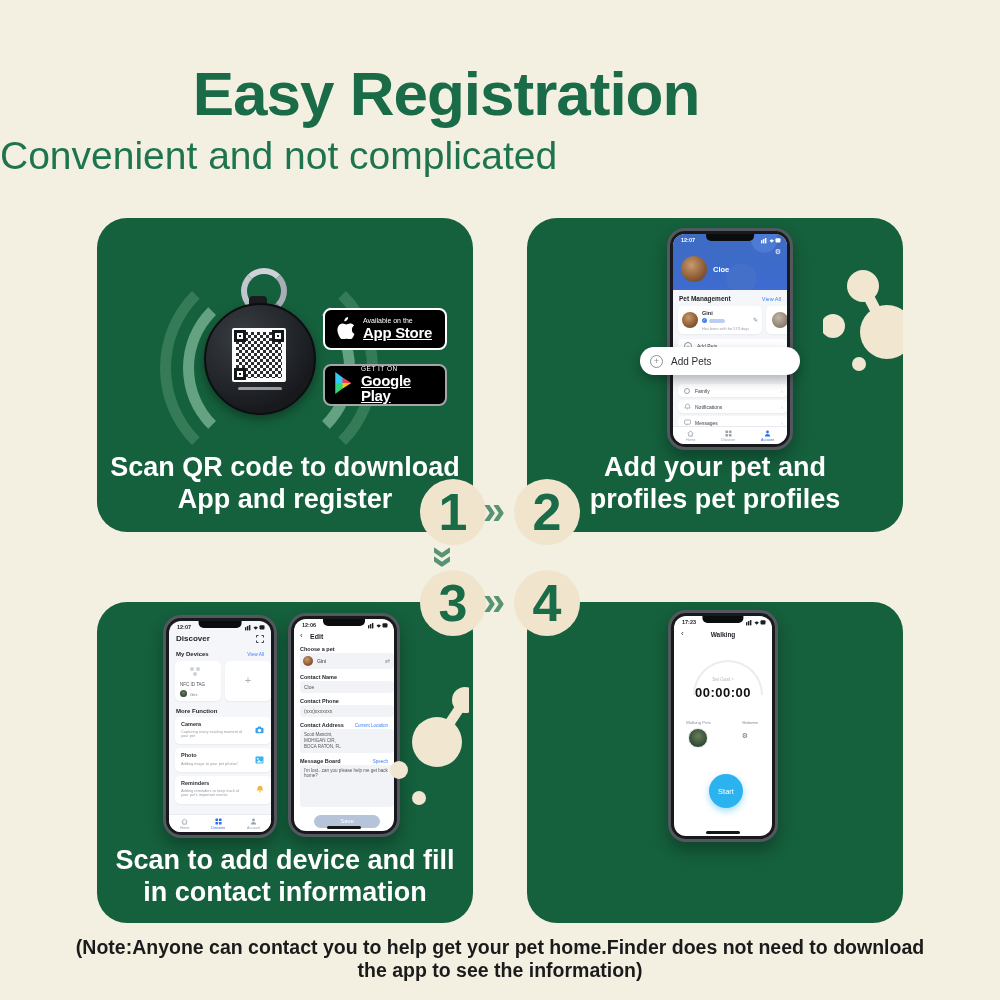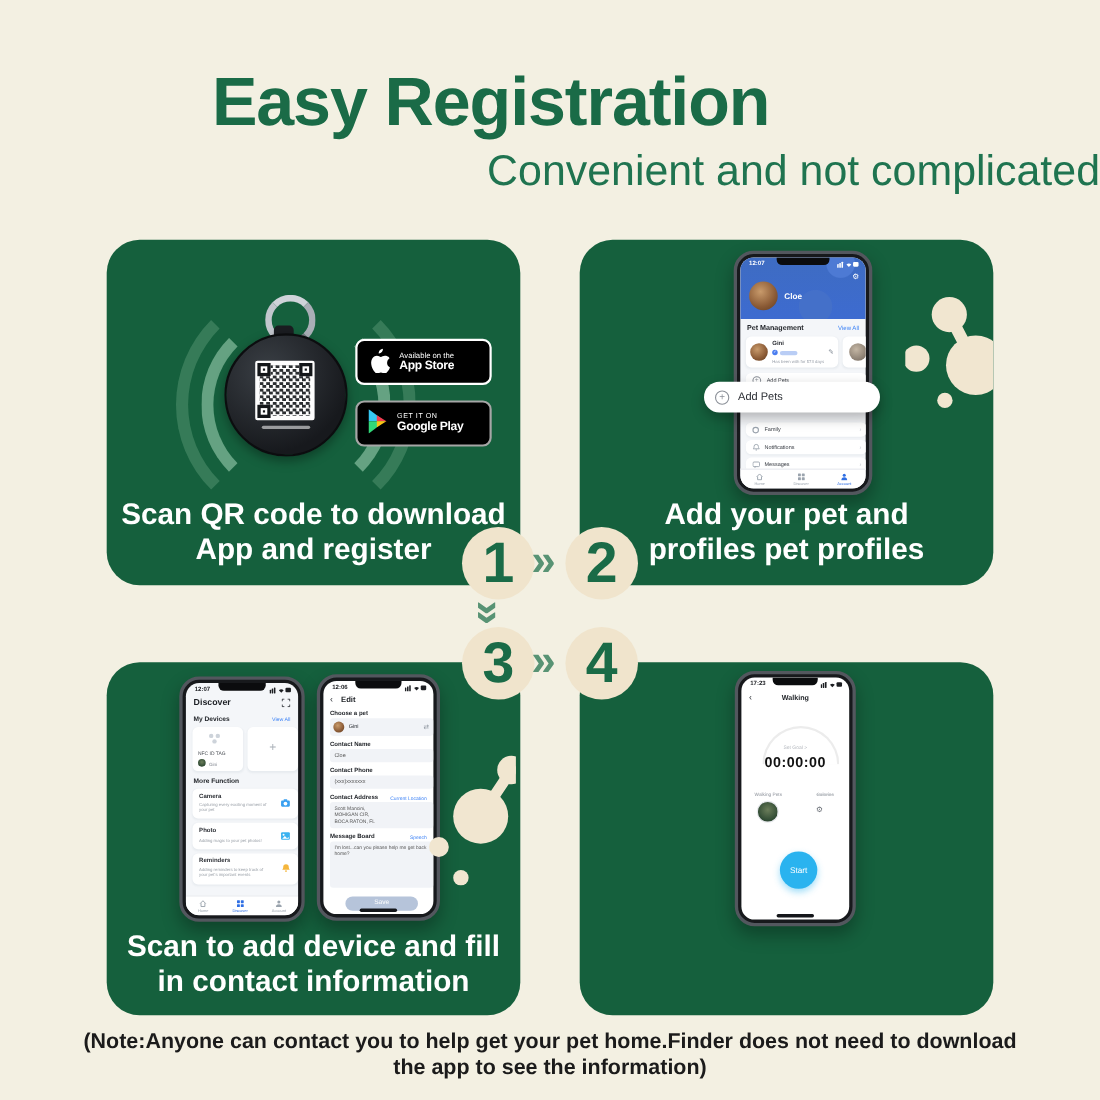--- a/index.html
+++ b/index.html
@@ -2,21 +2,21 @@
 <html><head>
 <meta charset="utf-8">
 <style>
   html,body{margin:0;padding:0;}
   body{width:1000px;height:1000px;overflow:hidden;background:#f3f0e2;
        font-family:"Liberation Sans", sans-serif;position:relative;}
 
   
   .page-title{position:absolute;top:58px;left:0;width:892px;text-align:center;
     font-size:62px;font-weight:bold;letter-spacing:-1px;color:#1a6b47;}
-  .page-subtitle{position:absolute;top:134px;left:0;width:1000px;text-align:right;
+  .page-subtitle{position:absolute;top:134px;left:0;width:1000px;text-align:left;
     font-size:39px;color:#1f7450;letter-spacing:0;}
 
   
   .card{position:absolute;background:#15603d;border-radius:30px;overflow:hidden;}
   #card1{left:97px;top:218px;width:376px;height:314px;}
   #card2{left:527px;top:218px;width:376px;height:314px;}
   #card3{left:97px;top:602px;width:376px;height:321px;}
   #card4{left:527px;top:602px;width:376px;height:321px;}
 
   .caption{position:absolute;left:0;right:0;bottom:16px;text-align:center;color:#fff;
@@ -53,21 +53,21 @@
     background:rgba(255,255,255,.55);border-radius:2px;}
 
   
   .badge{position:absolute;left:226px;width:124px;height:42px;background:#000;border-radius:8px;
     display:flex;align-items:center;padding:0 9px;box-sizing:border-box;gap:8px;color:#fff;}
   .badge.as{top:90px;border:2px solid #fff;}
   .badge.gp{top:146px;border:2px solid #a6a6a6;}
   .badge-text{display:flex;flex-direction:column;line-height:1.05;}
   .badge-small{font-size:7px;}
   .badge-small.gp-s{font-size:6.5px;letter-spacing:.5px;}
-  .badge-big{font-size:11px;font-weight:bold;letter-spacing:-.3px;}
+  .badge-big{font-size:15px;font-weight:bold;letter-spacing:-.3px;text-decoration:underline;}
 
   
   .phone{position:absolute;background:#17191c;border:3px solid #53575e;border-radius:18px;
     box-shadow:0 8px 16px rgba(0,0,0,.3);box-sizing:border-box;}
   .screen{position:absolute;inset:3px;border-radius:12px;overflow:hidden;background:#f4f6f9;}
   .notch{position:absolute;top:0;left:50%;transform:translateX(-50%);width:42%;height:7px;
     background:#0b0c0e;border-radius:0 0 5px 5px;z-index:20;}
   .homebar{position:absolute;bottom:2px;left:50%;transform:translateX(-50%);width:34px;height:3px;
     background:#14161a;border-radius:2px;z-index:20;}
   .st-time{position:absolute;top:3px;left:8px;font-size:5.5px;font-weight:bold;}

